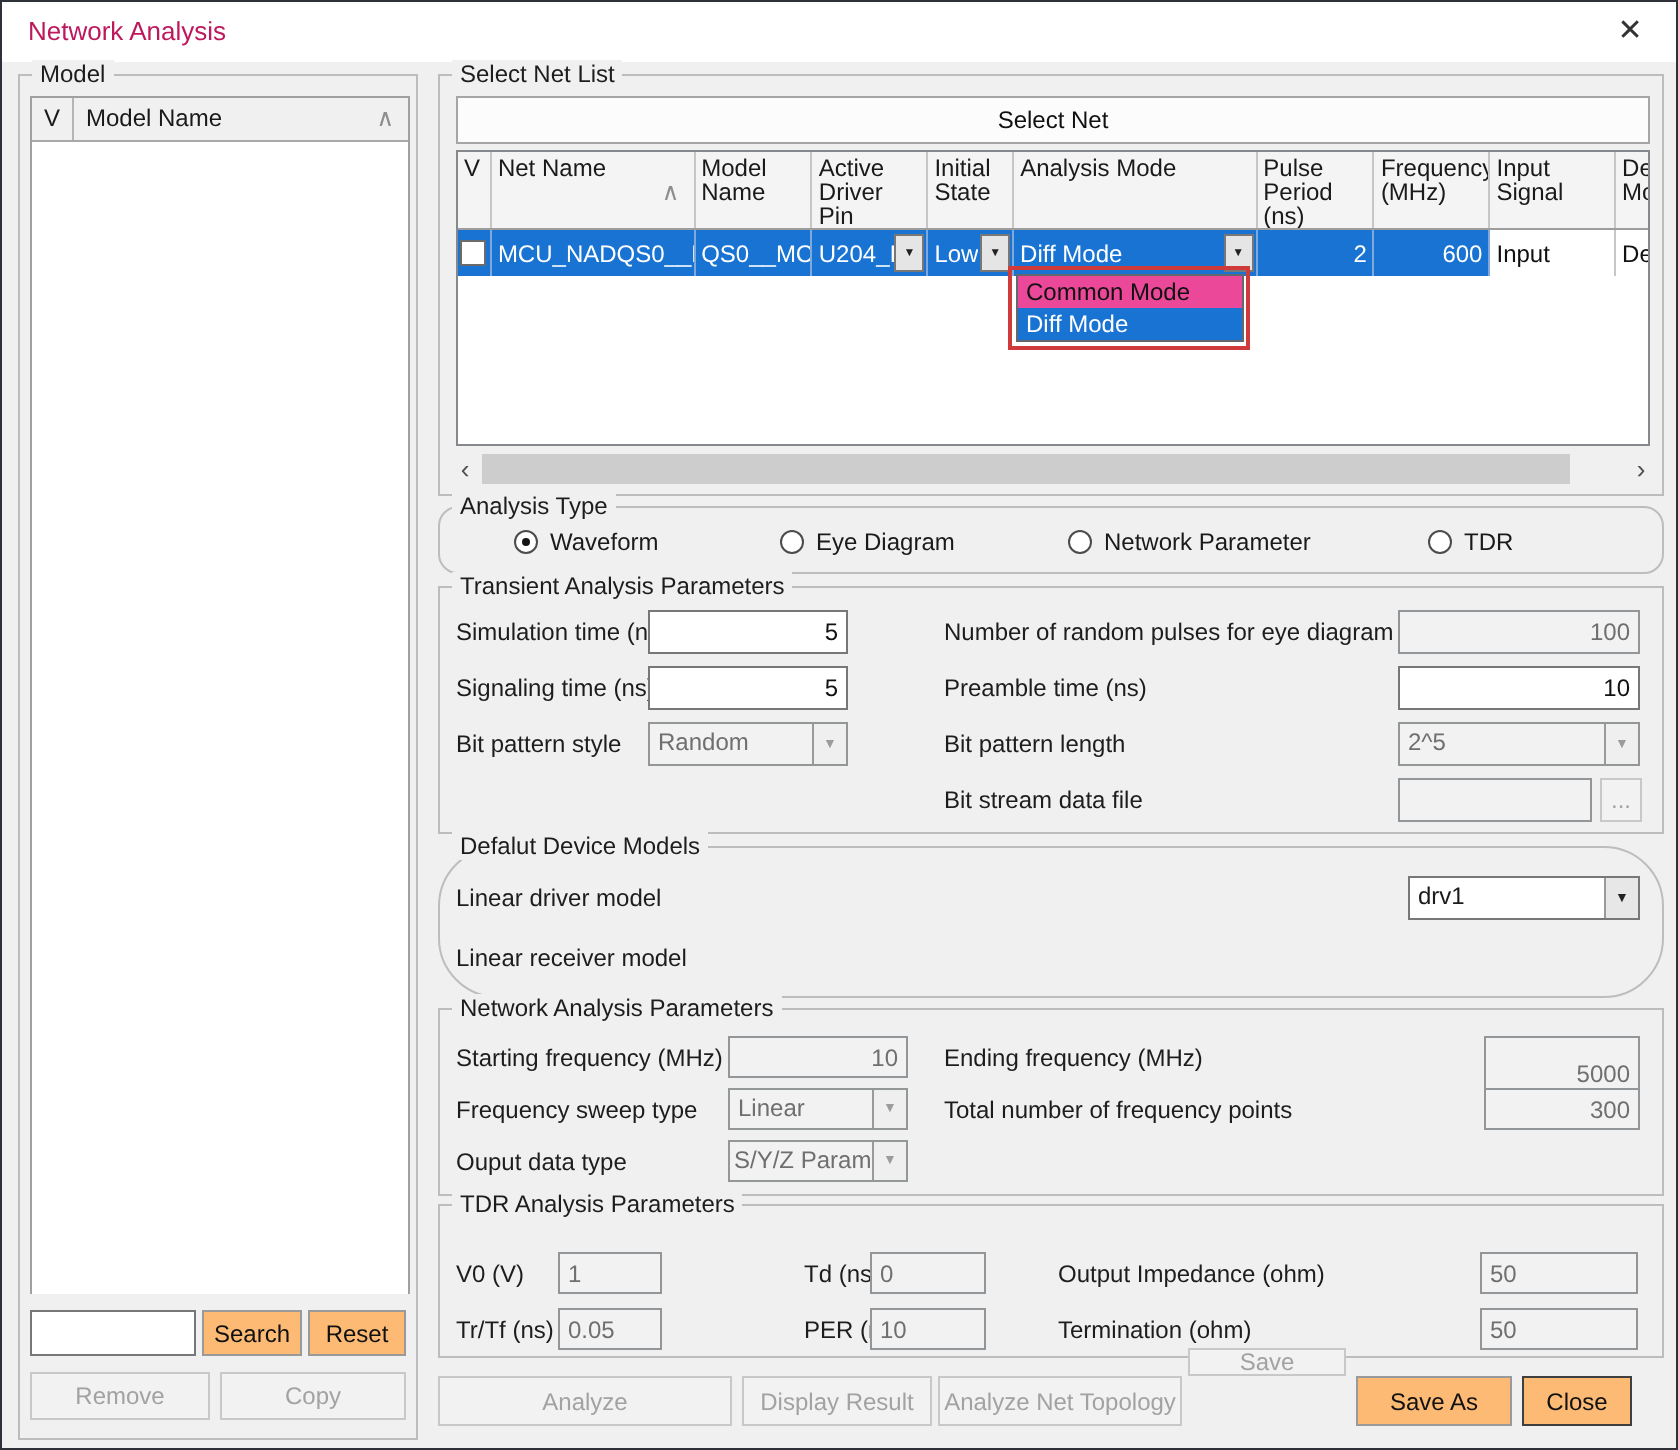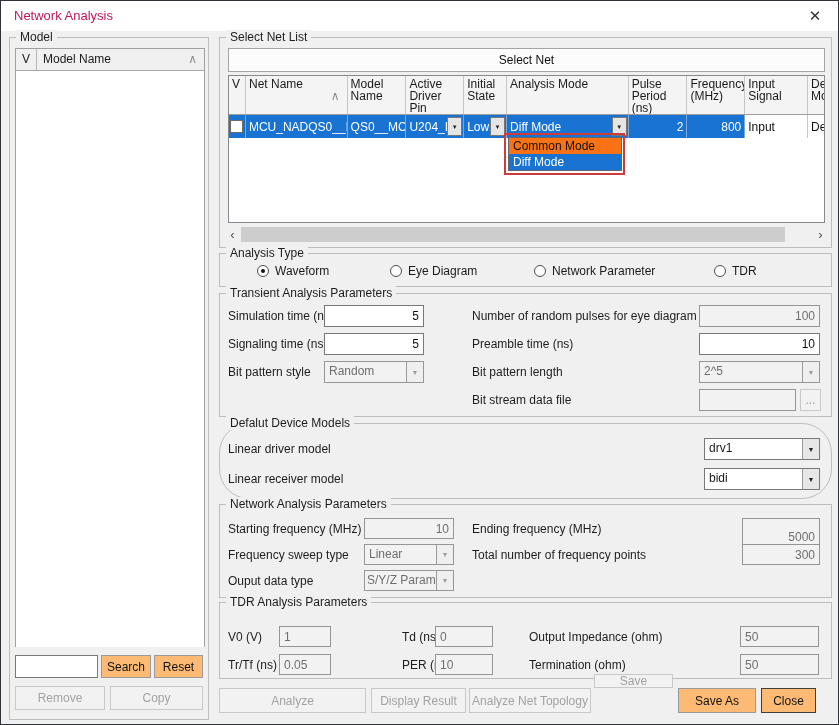--- a/index.html
+++ b/index.html
@@ -40,21 +40,21 @@
   .ntable{position:absolute;border:1px solid #85898e;background:#fff;overflow:hidden;}
   .nhead{display:flex;height:39px;background:#f4f4f4;border-bottom:1px solid #9d9d9d;}
   .nhc{border-right:1px solid #c6c6c6;padding:2px 3px;overflow:hidden;line-height:12px;position:relative;}
   .nrow{display:flex;height:23px;}
   .ncell{border-right:1px solid #7fa9da;overflow:hidden;display:flex;align-items:center;padding:0 3px;white-space:nowrap;}
   .ncell.blue{background:#1873d2;color:#fff;}
   .ncell.white{background:#fff;color:#111;border-right:1px solid #c6c6c6;}
   .ncell.num{justify-content:flex-end;}
   .cellbtn{width:15px;height:19px;background:#e5e5e5;border:1px solid #777;display:flex;align-items:center;justify-content:center;font-size:6px;color:#222;flex:none;margin-left:auto;}
   .chk{width:13px;height:13px;background:#fff;border:1px solid #6b6b6b;margin:0 auto;}
-  .ddlist{position:absolute;background:#f97316;border:1px solid #64676b;z-index:5;}
+  .ddlist{position:absolute;background:#ec4899;border:1px solid #64676b;z-index:5;}
   .dditem{height:16px;line-height:16px;padding:0 4px;white-space:nowrap;color:#111;}
   .dditem.sel{background:#1873d2;color:#fff;}
   .redbox{position:absolute;border:2px solid #cf3b3b;z-index:6;pointer-events:none;}
   
   .sbar{position:absolute;height:17px;background:#f0f0f0;display:flex;align-items:center;}
   .sarr{width:17px;height:17px;display:flex;align-items:center;justify-content:center;color:#505050;font-size:13px;flex:none;}
   .sthumb{position:absolute;left:17px;top:1px;width:544px;height:15px;background:#cdcdcd;}
 </style>
 </head>
 <body>
@@ -126,40 +126,40 @@
               <span>▼</span>
             </span>
         </div>
         <div class="ncell blue" style="width:122px;padding-right:1px;">
           <span style="overflow:hidden;">Diff Mode</span>
           <span class="cellbtn">
               <span>▼</span>
             </span>
         </div>
         <div class="ncell blue num" style="width:59px;">2</div>
-        <div class="ncell blue num" style="width:58px;">800</div>
+        <div class="ncell blue num" style="width:58px;">600</div>
         <div class="ncell white" style="width:63px;">Input</div>
         <div class="ncell white" style="width:16px;border-right:none;">Default</div>
       </div>
     </div>
 
     <div class="sbar" style="left:4px;top:188px;width:605px;">
       <span class="sarr">‹</span>
       <span class="sthumb"></span>
       <span class="sarr" style="position:absolute;right:0;">›</span>
     </div>
   </div>
 
   <div class="ddlist" style="left:507px;top:136px;width:114px;">
     <div class="dditem">Common Mode</div>
     <div class="dditem sel">Diff Mode</div>
   </div>
   <div class="redbox" style="left:503px;top:132px;width:121px;height:42px;"></div>
 
-  <div class="group" style="left:218px;top:252px;width:613px;height:34px;">
+  <div class="group" style="left:218px;top:252px;width:613px;height:34px;border-radius:10px;">
     <span class="glabel">Analysis Type</span>
     <div class="radio checked" style="left:37px;top:9px;">
       <span class="rdot"></span>
       <span>Waveform</span>
     </div>
     <div class="radio" style="left:170px;top:9px;">
       <span class="rdot"></span>
       <span>Eye Diagram</span>
     </div>
     <div class="radio" style="left:314px;top:9px;">
@@ -204,24 +204,20 @@
   <div class="group" style="left:218px;top:422px;width:613px;height:76px;border-radius:30px;">
     <span class="glabel">Defalut Device Models</span>
 
     <span class="lbl" style="left:8px;top:18px;">Linear driver model</span>
     <div class="combo" style="left:484px;top:14px;width:116px;height:22px;">
       <span class="cval">drv1</span>
       <span class="cbtn">▼</span>
     </div>
 
     <span class="lbl" style="left:8px;top:48px;">Linear receiver model</span>
-    <div class="combo" style="left:484px;top:44px;width:116px;height:22px;">
-      <span class="cval">bidi</span>
-      <span class="cbtn">▼</span>
-    </div>
   </div>
 
   <div class="group" style="left:218px;top:503px;width:613px;height:94px;">
     <span class="glabel">Network Analysis Parameters</span>
 
     <span class="lbl" style="left:8px;top:17px;">Starting frequency (MHz)</span>
     <input class="tin num dis" style="left: 144px; top: 13px; width: 90px; height: 21px;" value="10">
     <span class="lbl" style="left:252px;top:17px;">Ending frequency (MHz)</span>
     <input class="tin num dis" style="left: 522px; top: 13px; width: 78px; height: 38px;" value="5000">
 

